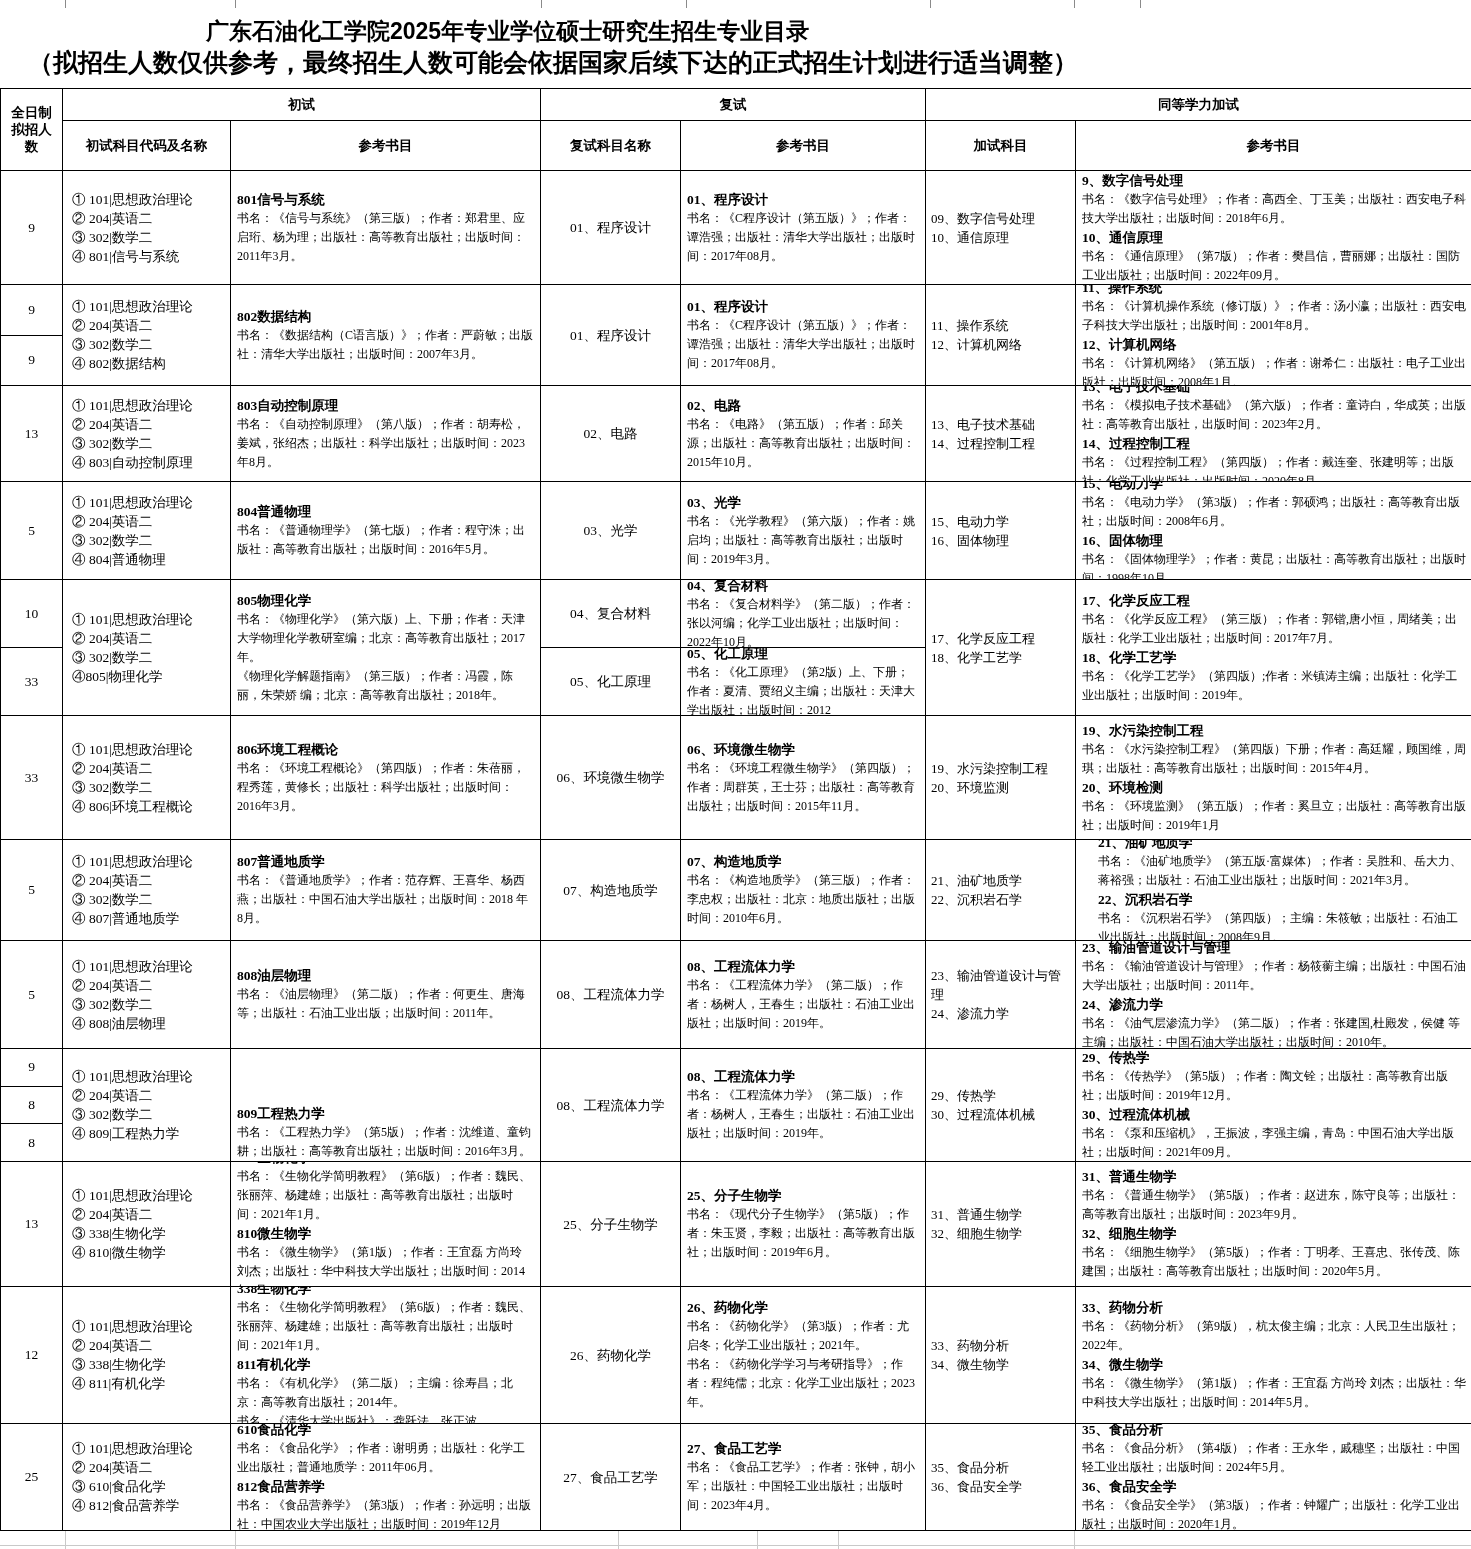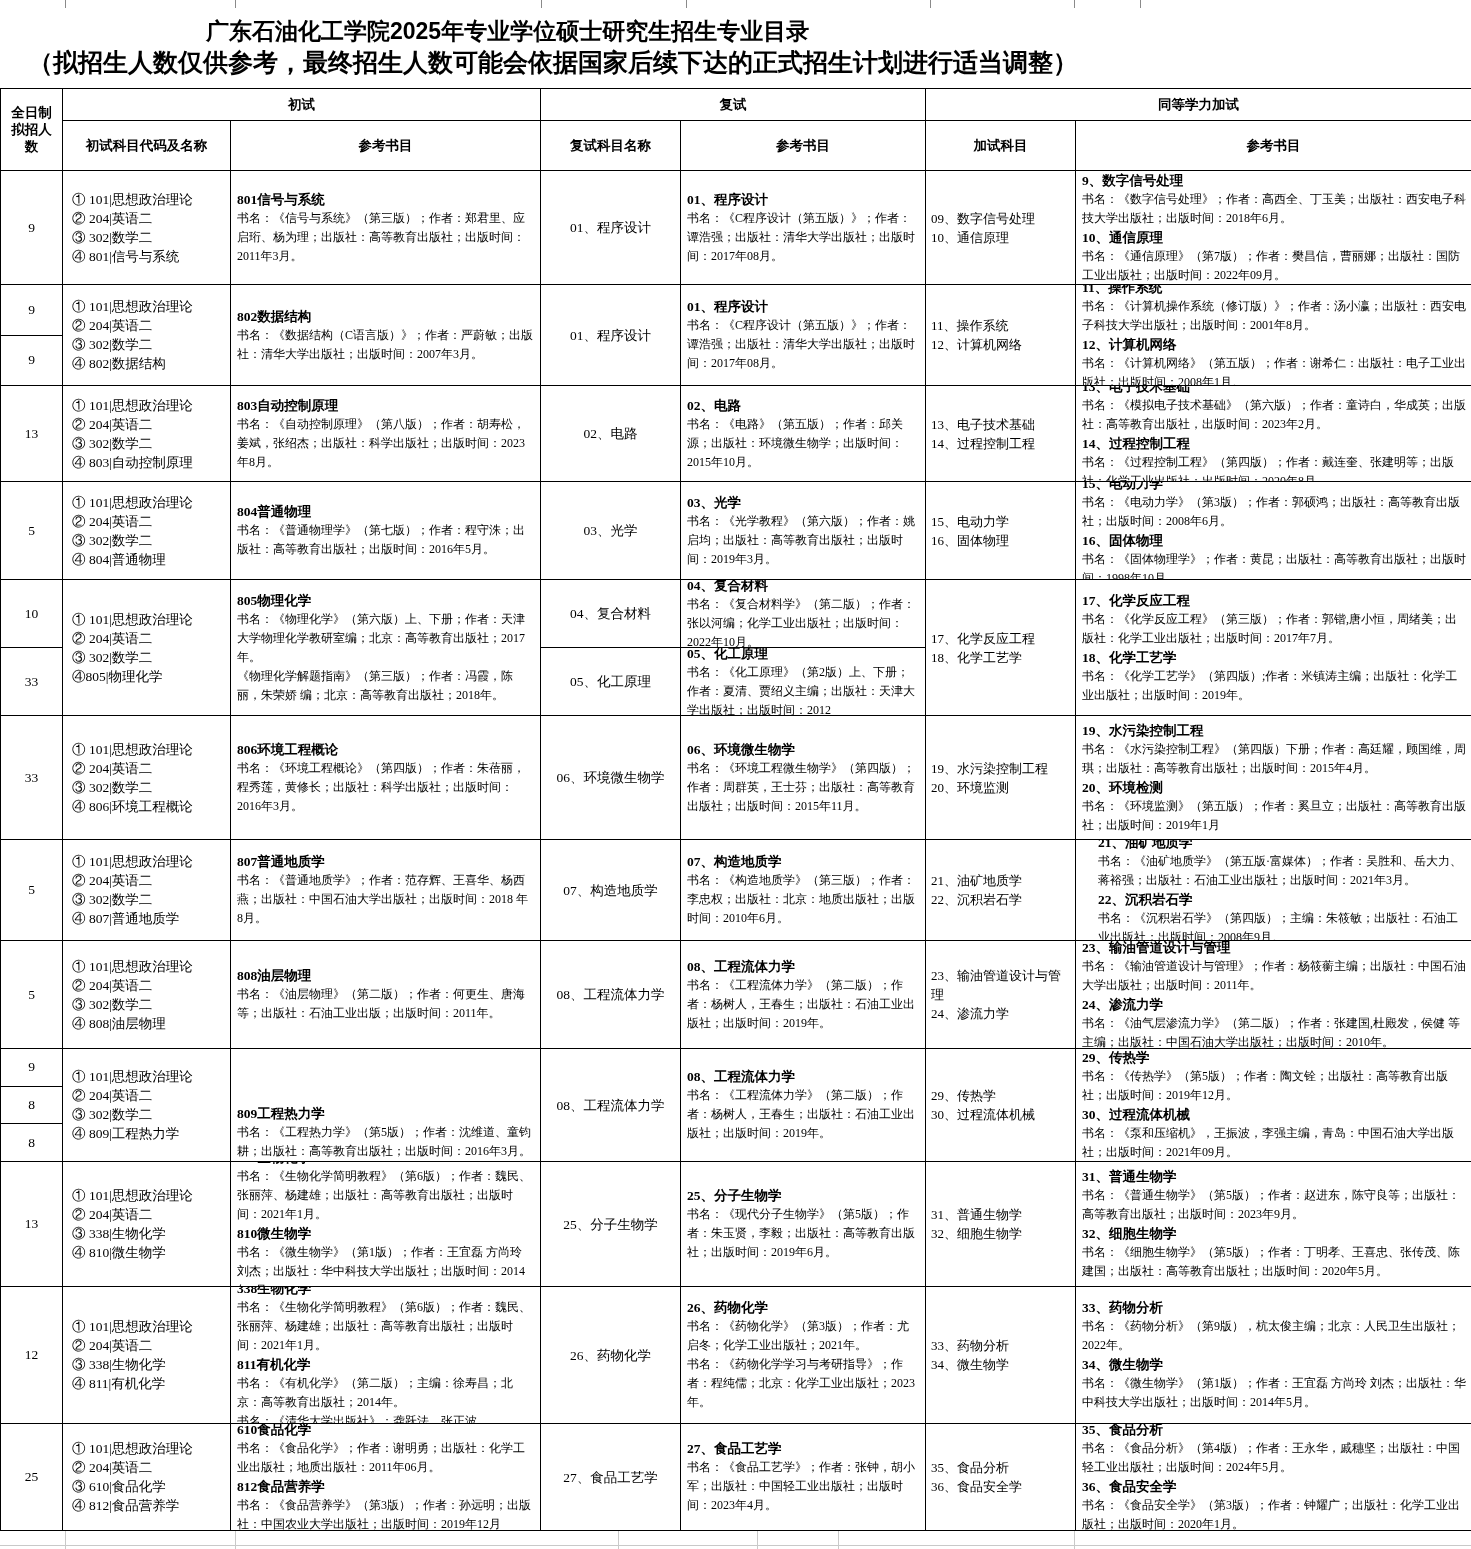--- a/index.html
+++ b/index.html
@@ -226,21 +226,21 @@
           </td>
           <td>
             <div class="box" style="height: 95px;">
               <div class="retest-name">02、电路</div>
             </div>
           </td>
           <td>
             <div class="box books-pad" style="height: 95px;">
               <div class="bkblock">
                 <div class="bktitle">02、电路</div>
-                <div class="bkpara">书名：《电路》（第五版）；作者：邱关源；出版社：环境微生物学；出版时间：2015年10月。</div>
+                <div class="bkpara">书名：《电路》（第五版）；作者：邱关源；出版社：高等教育出版社；出版时间：2015年10月。</div>
               </div>
             </div>
           </td>
           <td>
             <div class="box" style="height: 95px;">
               <div class="extra-subj-line">13、电子技术基础</div>
               <div class="extra-subj-line">14、过程控制工程</div>
             </div>
           </td>
           <td>
@@ -736,21 +736,21 @@
               <div class="subj-line">① 101|思想政治理论</div>
               <div class="subj-line">② 204|英语二</div>
               <div class="subj-line">③ 610|食品化学</div>
               <div class="subj-line">④ 812|食品营养学</div>
             </div>
           </td>
           <td>
             <div class="box books-pad" style="height: 106px;">
               <div class="bkblock">
                 <div class="bktitle">610食品化学</div>
-                <div class="bkpara">书名：《食品化学》；作者：谢明勇；出版社：化学工业出版社；地质出版社：2011年06月。</div>
+                <div class="bkpara">书名：《食品化学》；作者：谢明勇；出版社：化学工业出版社；普通地质学：2011年06月。</div>
               </div>
               <div class="bkblock">
                 <div class="bktitle">812食品营养学</div>
                 <div class="bkpara">书名：《食品营养学》（第3版）；作者：孙远明；出版社：中国农业大学出版社；出版时间：2019年12月</div>
               </div>
             </div>
           </td>
           <td>
             <div class="box" style="height: 106px;">
               <div class="retest-name">27、食品工艺学</div>

